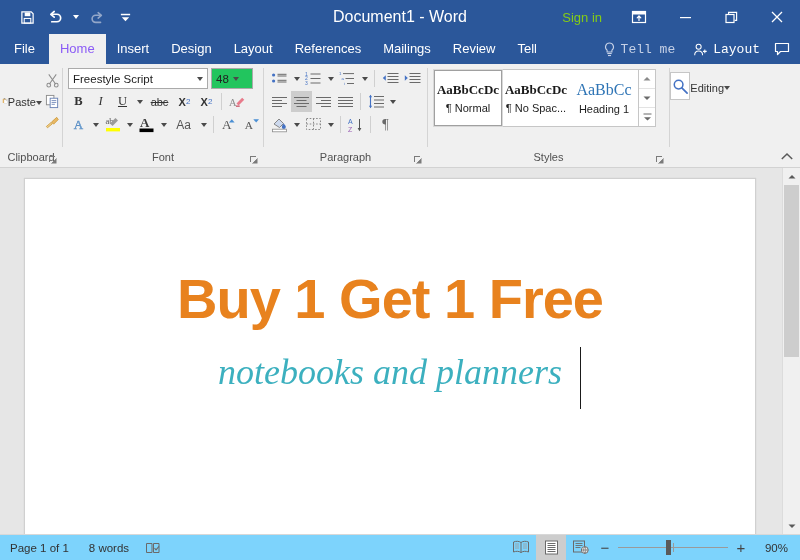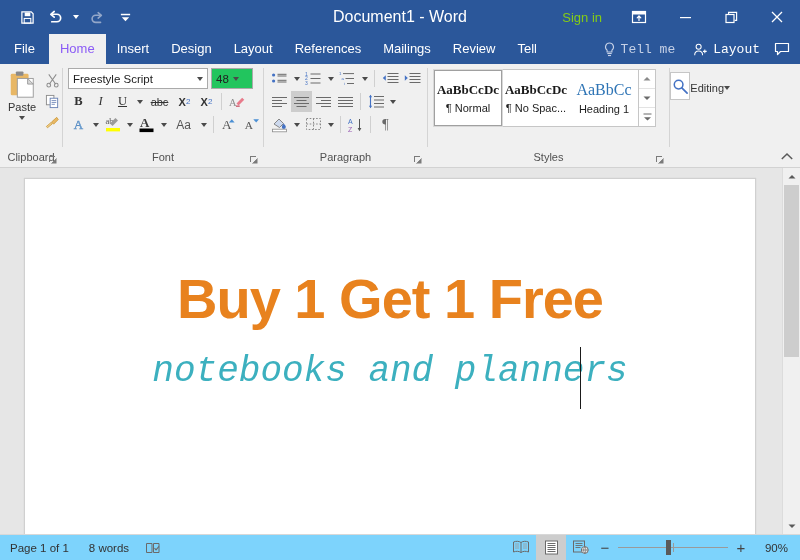--- a/index.html
+++ b/index.html
@@ -39,21 +39,21 @@
   .group{position:relative;height:103px;display:flex;flex-direction:column;}
   .group-body{flex:1;display:flex;align-items:flex-start;padding-top:4px;}
   .group-label{height:17px;line-height:15px;font-size:11px;color:#505050;text-align:center;position:relative;}
   .group-label .nm{display:inline-block;}
   .launcher{position:absolute;right:4px;bottom:2px;width:10px;height:10px;cursor:pointer;}
   .sep{width:1px;background:#d4d4d4;margin:4px 0 20px 0;flex:0 0 1px;}
 
   
   .g-clip{width:62px;}
   .clip-inner{display:flex;width:100%;padding-left:2px;}
-  .paste{width:40px;display:flex;flex-direction:column;align-items:center;cursor:pointer;padding-top:2px;}
+  .paste{width:40px;display:flex;flex-direction:row;align-items:center;cursor:pointer;padding-top:2px;}
   .paste-lbl{font-size:11px;color:#333;margin-top:1px;}
   .paste-caret{width:0;height:0;border-left:3.5px solid transparent;border-right:3.5px solid transparent;border-top:4px solid #4a4a4a;margin-top:3px;}
   .clip-col{display:flex;flex-direction:column;padding-top:2px;gap:1px;}
   .mini{width:20px;height:20px;display:flex;align-items:center;justify-content:center;cursor:pointer;}
 
   
   .g-font{width:200px;}
   .font-rows{display:flex;flex-direction:column;padding-left:5px;gap:2px;width:100%;}
   .frow{display:flex;align-items:center;gap:1px;}
   .fontname{width:140px;height:21px;background:#fff;border:1px solid #aaa;display:flex;align-items:center;font-size:11.5px;color:#222;padding-left:4px;box-sizing:border-box;cursor:text;}
@@ -89,21 +89,21 @@
   .g-edit{width:60px;}
   .edit-btn{width:100%;display:flex;flex-direction:row;align-items:center;cursor:pointer;padding-top:4px;}
   .edit-box{width:30px;height:26px;border:1px solid #c6c6c6;background:#fff;display:flex;align-items:center;justify-content:center;}
   .edit-lbl{font-size:11px;color:#333;margin-top:3px;}
   .collapse{position:absolute;right:6px;bottom:3px;width:14px;height:14px;cursor:pointer;}
 
   
   .docarea{flex:1;background:#e6e6e6;position:relative;overflow:hidden;}
   .page{position:absolute;left:24px;top:10px;width:730px;height:364px;background:#fff;border:1px solid #d0d0d0;box-shadow:0 0 1px rgba(0,0,0,.12);}
   .doc-line1{position:absolute;left:0;right:0;top:92px;text-align:center;font-family:"Liberation Sans",sans-serif;font-weight:bold;font-size:56px;letter-spacing:-1px;line-height:1;}
-  .doc-line2{position:absolute;left:0;right:0;top:175px;text-align:center;font-family:Liberation Mono, monospace;font-style:italic;font-size:36px;line-height:1;}
+  .doc-line2{position:absolute;left:0;right:0;top:175px;text-align:center;font-family:Liberation Serif, serif;font-style:italic;font-size:36px;line-height:1;}
   .caret-doc{position:absolute;left:555px;top:168px;width:1px;height:62px;background:#1a1a1a;}
 
   
   .vsb{position:absolute;right:0;top:0;width:17px;bottom:0;background:#f0f0f0;border-left:1px solid #dcdcdc;}
   .vsb-up,.vsb-dn{width:17px;height:17px;display:flex;align-items:center;justify-content:center;background:#f0f0f0;cursor:pointer;}
   .vsb-up{position:absolute;top:0;}
   .vsb-dn{position:absolute;bottom:0;}
   .vsb-track{position:absolute;top:17px;bottom:17px;left:0;right:0;background:#f0f0f0;}
   .vsb-thumb{position:absolute;top:0;left:1px;right:1px;height:172px;background:#cdcdcd;cursor:pointer;}
 

